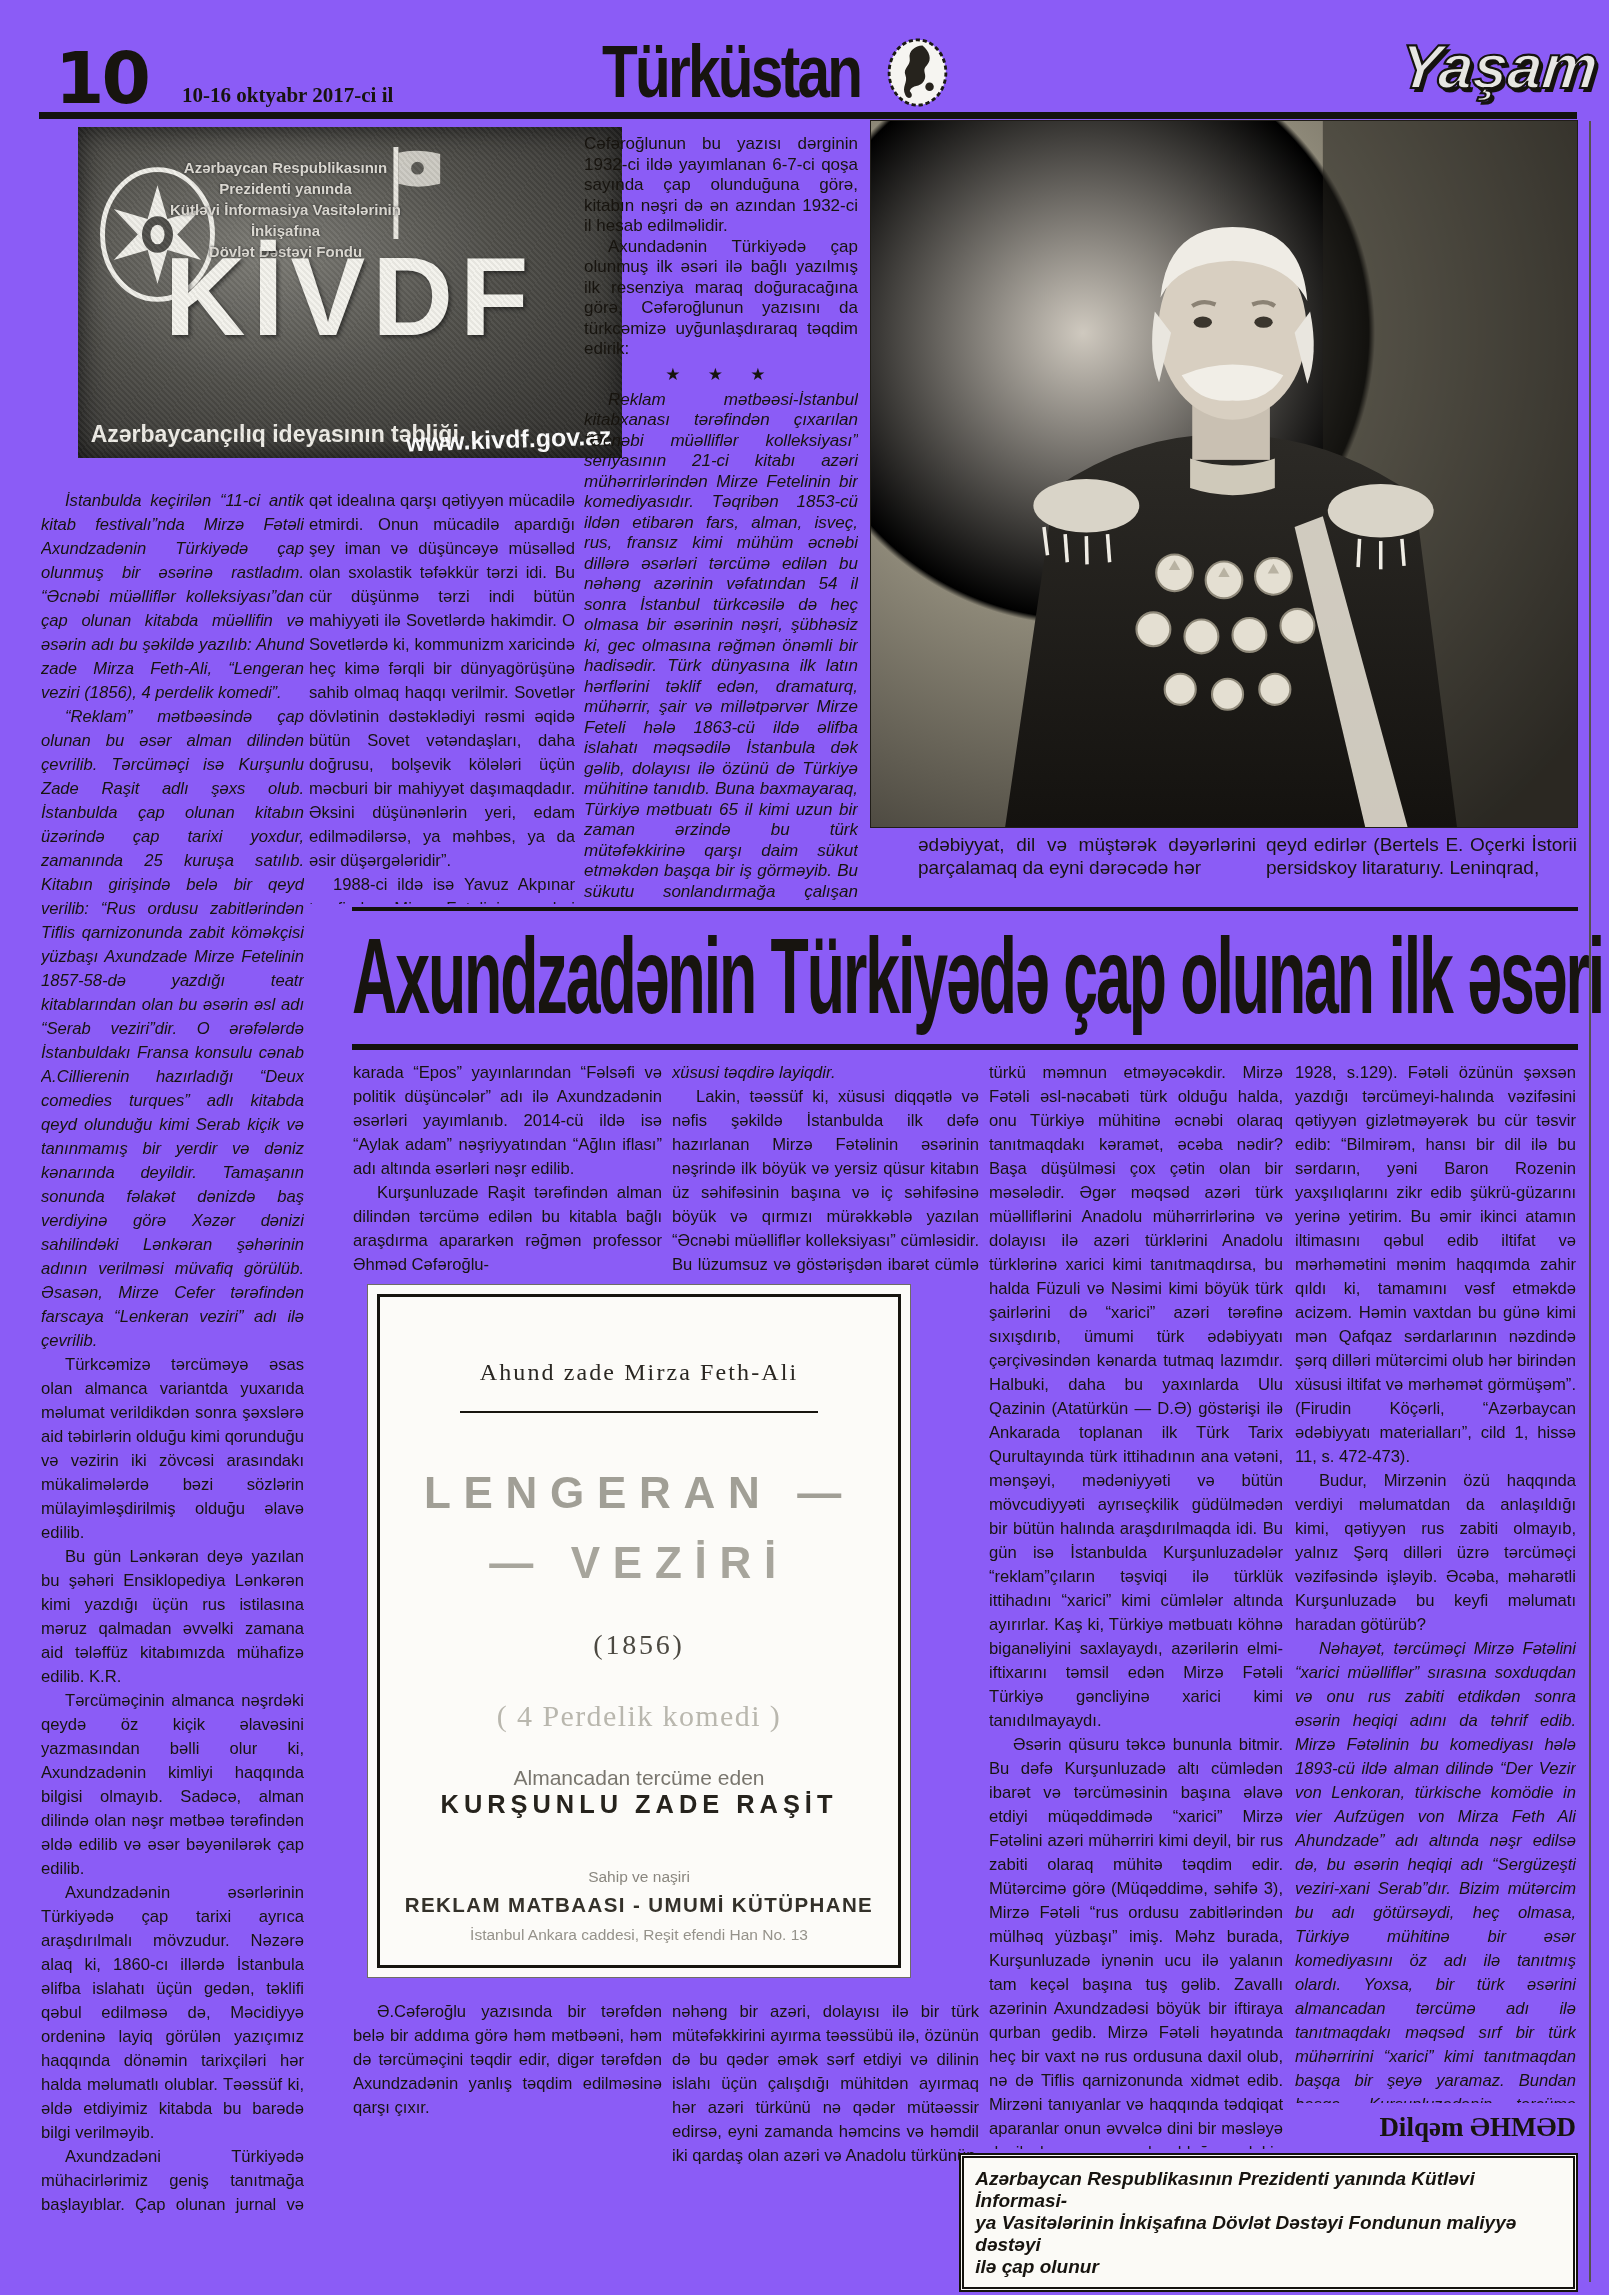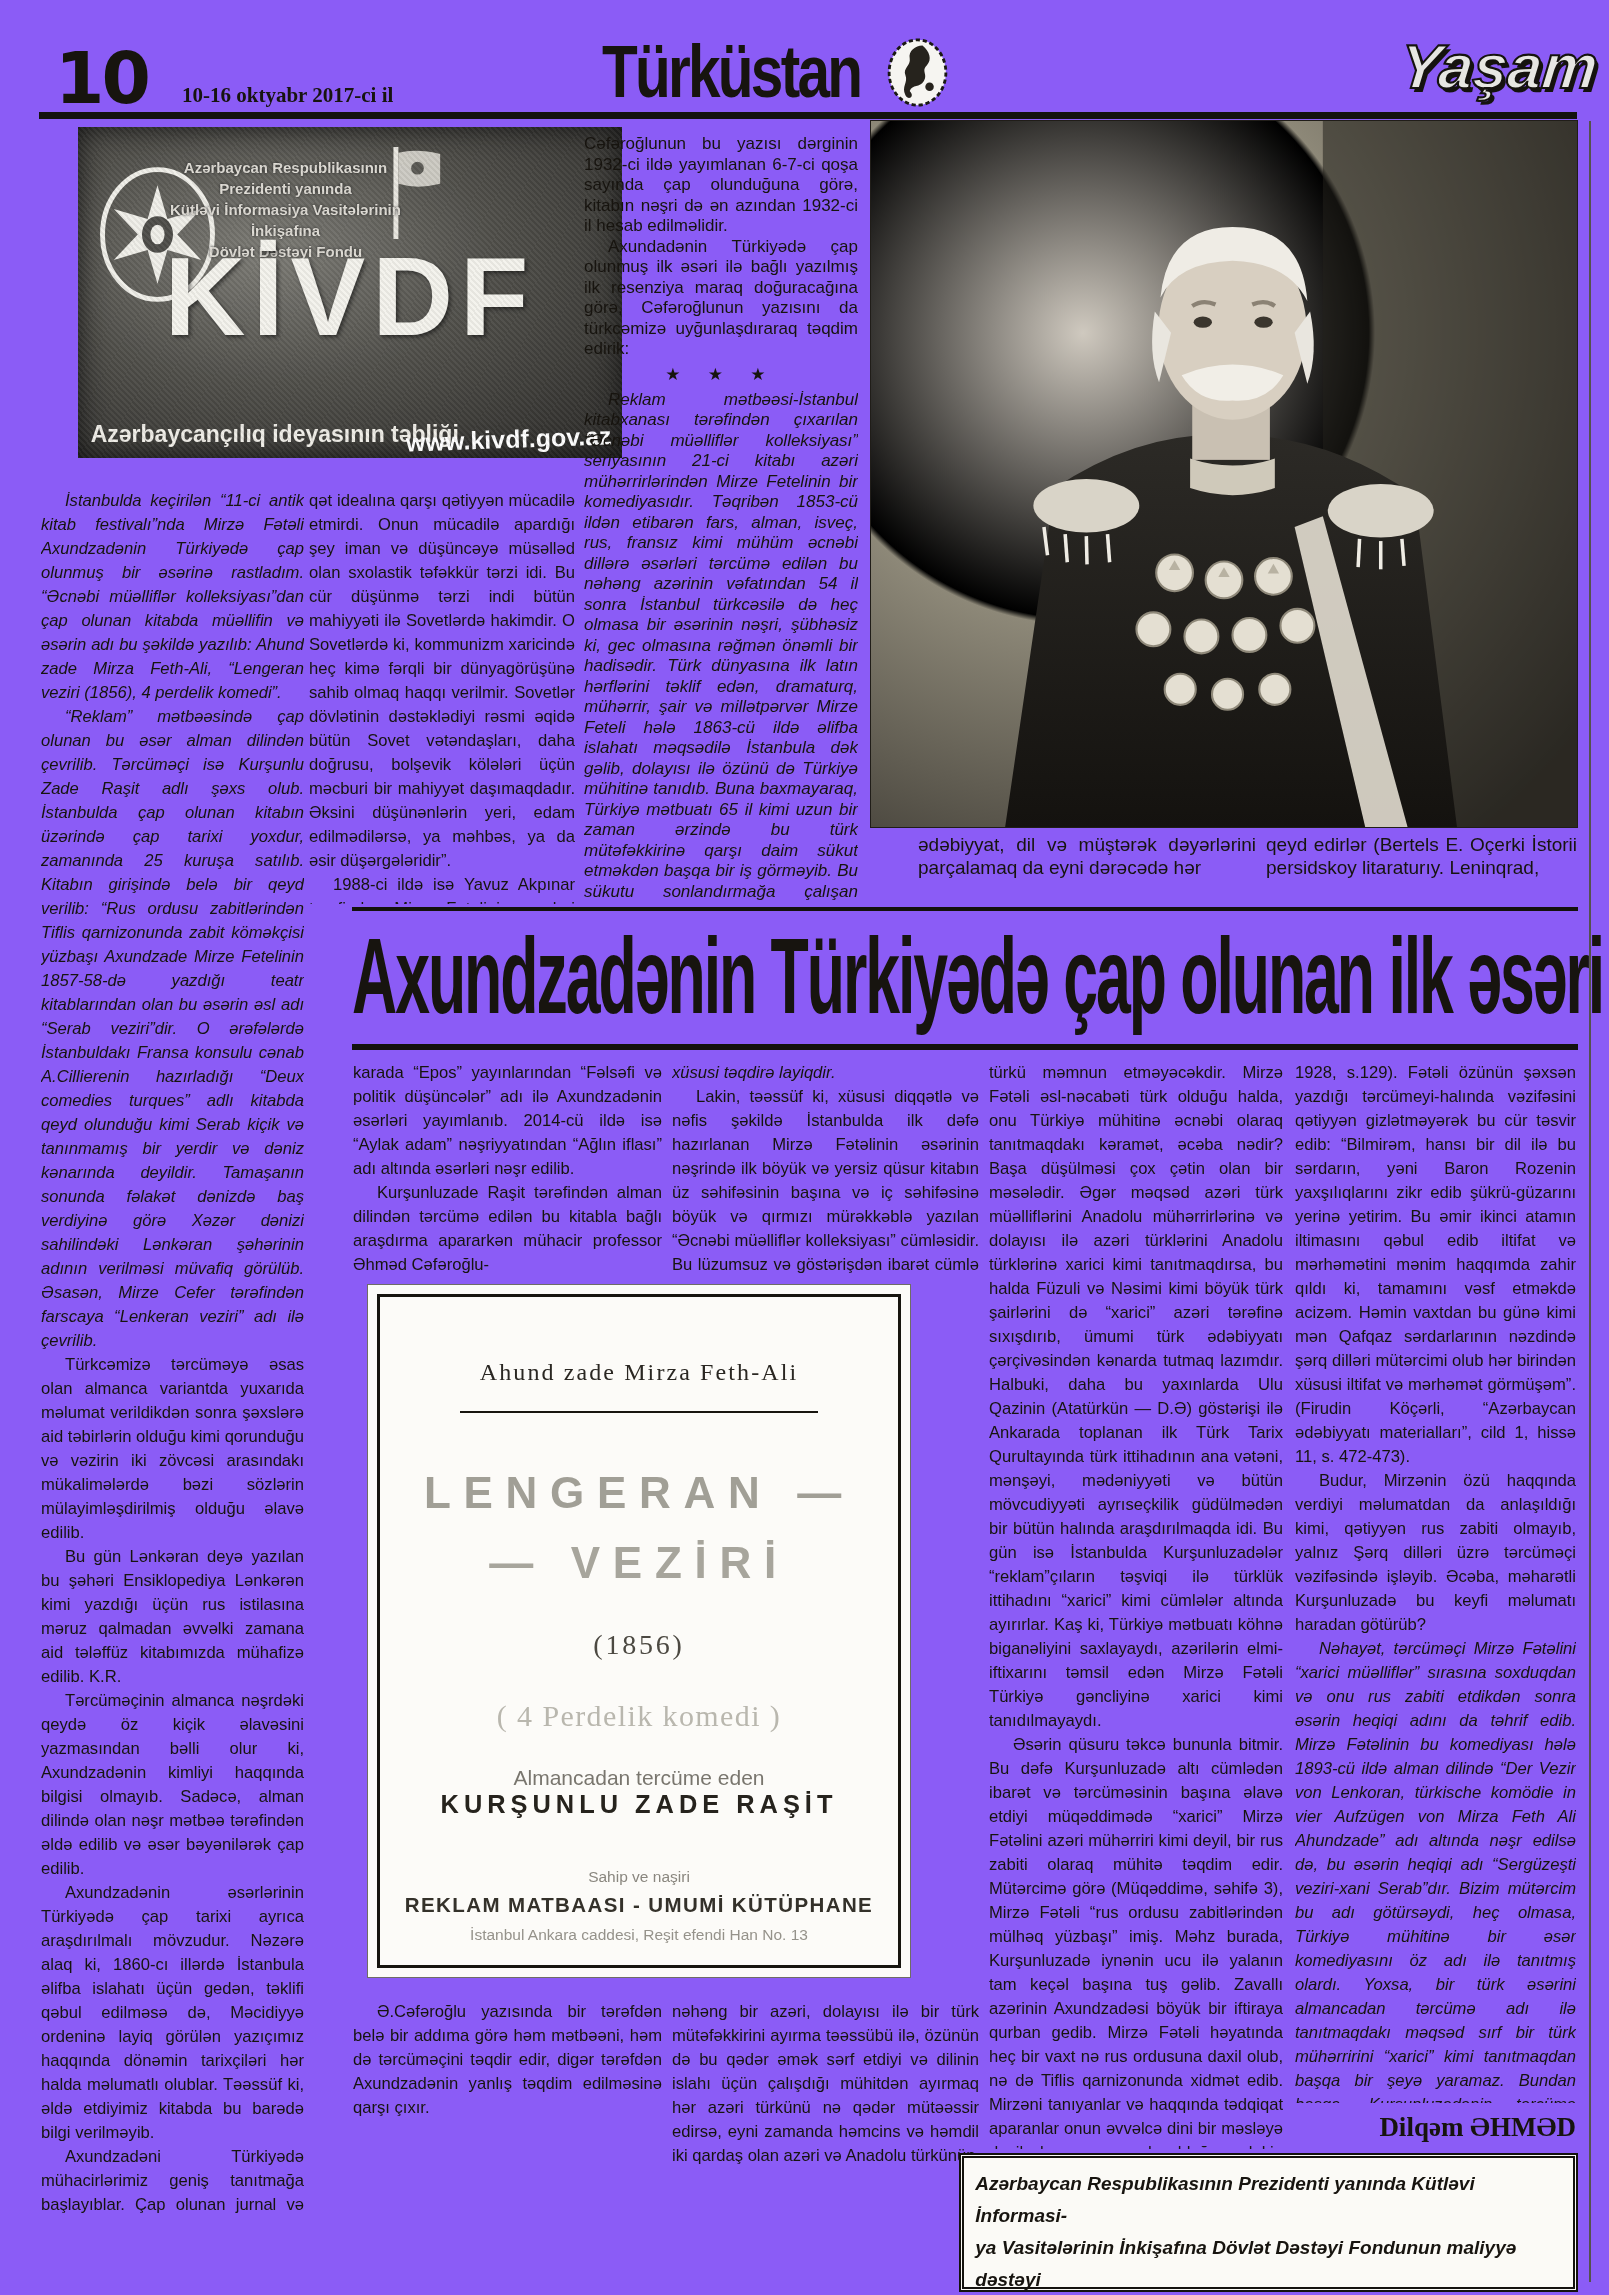--- a/index.html
+++ b/index.html
@@ -58,21 +58,21 @@
   .book-year{margin-top:41px;font-size:28px;letter-spacing:2.8px;color:#4c4942;font-family:"Liberation Serif",serif;}
   .book-subtitle{margin-top:38px;font-size:30px;letter-spacing:1.4px;color:#b9b7ae;font-family:"Liberation Serif",serif;}
   .book-translator-label{margin-top:33px;font-size:21px;color:#79766e;}
   .book-translator{font-size:25.4px;font-weight:bold;letter-spacing:5px;color:#26231d;}
   .book-publisher-label{margin-top:49px;font-size:15.5px;color:#8a877f;}
   .book-publisher{margin-top:7px;font-size:20.5px;font-weight:bold;letter-spacing:1.4px;color:#34312a;}
   .book-address{margin-top:8.5px;font-size:15.5px;color:#95928a;}
   
   .signature{left:1295px;top:2112px;width:281px;text-align:right;font-size:27px;font-weight:bold;font-family:"Liberation Serif",serif;}
   .footer-box{left:959px;top:2153px;width:619px;height:139px;border:5.7px double #14120e;box-sizing:border-box;padding:10px 11.3px;background:#fbfaf6;}
-  .footer-box div{font-size:19px;line-height:32px;font-weight:bold;font-style:italic;}
+  .footer-box div{font-size:19px;line-height:22px;font-weight:bold;font-style:italic;}
 </style>
 </head>
 <body>
 
 <div id="page">
 
   <div class="abs page-number">10</div>
   <div class="abs issue-date">10-16 oktyabr 2017-ci il</div>
   <div class="abs masthead">Türküstan</div>
   <div class="abs globe">
@@ -208,21 +208,21 @@
       <p class="stars para">★ ★ ★</p>
       <p class="italic para">Reklam mətbəəsi-İstanbul kitabxanası tərəfindən çıxarılan “Əcnəbi müəlliflər kolleksiyası” seriyasının 21-ci kitabı azəri mühərrirlərindən Mirze Fetelinin bir komediyasıdır. Təqribən 1853-cü ildən etibarən fars, alman, isveç, rus, fransız kimi mühüm əcnəbi dillərə əsərləri tərcümə edilən bu nəhəng azərinin vəfatından 54 il sonra İstanbul türkcəsilə də heç olmasa bir əsərinin nəşri, şübhəsiz ki, gec olmasına rəğmən önəmli bir hadisədir. Türk dünyasına ilk latın hərflərini təklif edən, dramaturq, mühərrir, şair və millətpərvər Mirze Feteli hələ 1863-cü ildə əlifba islahatı məqsədilə İstanbula dək gəlib, dolayısı ilə özünü də Türkiyə mühitinə tanıdıb. Buna baxmayaraq, Türkiyə mətbuatı 65 il kimi uzun bir zaman ərzində bu türk mütəfəkkirinə qarşı daim sükut etməkdən başqa bir iş görməyib. Bu sükutu sonlandırmağa çalışan Kurşunluzadənin bu təşəbbüsü, şübhəsiz ki,</p>
     </div>
 
   <div class="abs rule pre-head-rule"></div>
   <div class="abs headline"><span>Axundzadənin Türkiyədə çap olunan ilk əsəri</span></div>
   <div class="abs rule post-head-rule"></div>
 
   <div class="abs col colA">
       <p class="noindent para">karada “Epos” yayınlarından “Fəlsəfi və politik düşüncələr” adı ilə Axundzadənin əsərləri yayımlanıb. 2014-cü ildə isə “Aylak adam” nəşriyyatından “Ağlın iflası” adı altında əsərləri nəşr edilib.</p>
-      <p class="para">Kurşunluzade Raşit tərəfindən alman dilindən tərcümə edilən bu kitabla bağlı araşdırma apararkən mühacir professor Əhməd Cəfəroğlu-</p>
+      <p class="para">Kurşunluzade Raşit tərəfindən alman dilindən tərcümə edilən bu kitabla bağlı araşdırma apararkən rəğmən professor Əhməd Cəfəroğlu-</p>
     </div>
   <div class="abs col colB">
       <p class="italic noindent para">xüsusi təqdirə layiqdir.</p>
       <p class="para">Lakin, təəssüf ki, xüsusi diqqətlə və nəfis şəkildə İstanbulda ilk dəfə hazırlanan Mirzə Fətəlinin əsərinin nəşrində ilk böyük və yersiz qüsur kitabın üz səhifəsinin başına və iç səhifəsinə böyük və qırmızı mürəkkəblə yazılan “Əcnəbi müəlliflər kolleksiyası” cümləsidir. Bu lüzumsuz və göstərişdən ibarət cümlə ilə</p>
     </div>
   <div class="abs col colA2">
       <p class="para">Ə.Cəfəroğlu yazısında bir tərəfdən belə bir addıma görə həm mətbəəni, həm də tərcüməçini təqdir edir, digər tərəfdən Axundzadənin yanlış təqdim edilməsinə qarşı çıxır.</p>
     </div>
   <div class="abs col colB2">
       <p class="noindent para">nəhəng bir azəri, dolayısı ilə bir türk mütəfəkkirini ayırma təəssübü ilə, özünün də bu qədər əmək sərf etdiyi və dilinin islahı üçün çalışdığı mühitdən ayırmaq hər azəri türkünü nə qədər mütəəssir edirsə, eyni zamanda həmcins və həmdil iki qardaş olan azəri və Anadolu türkünün</p>

